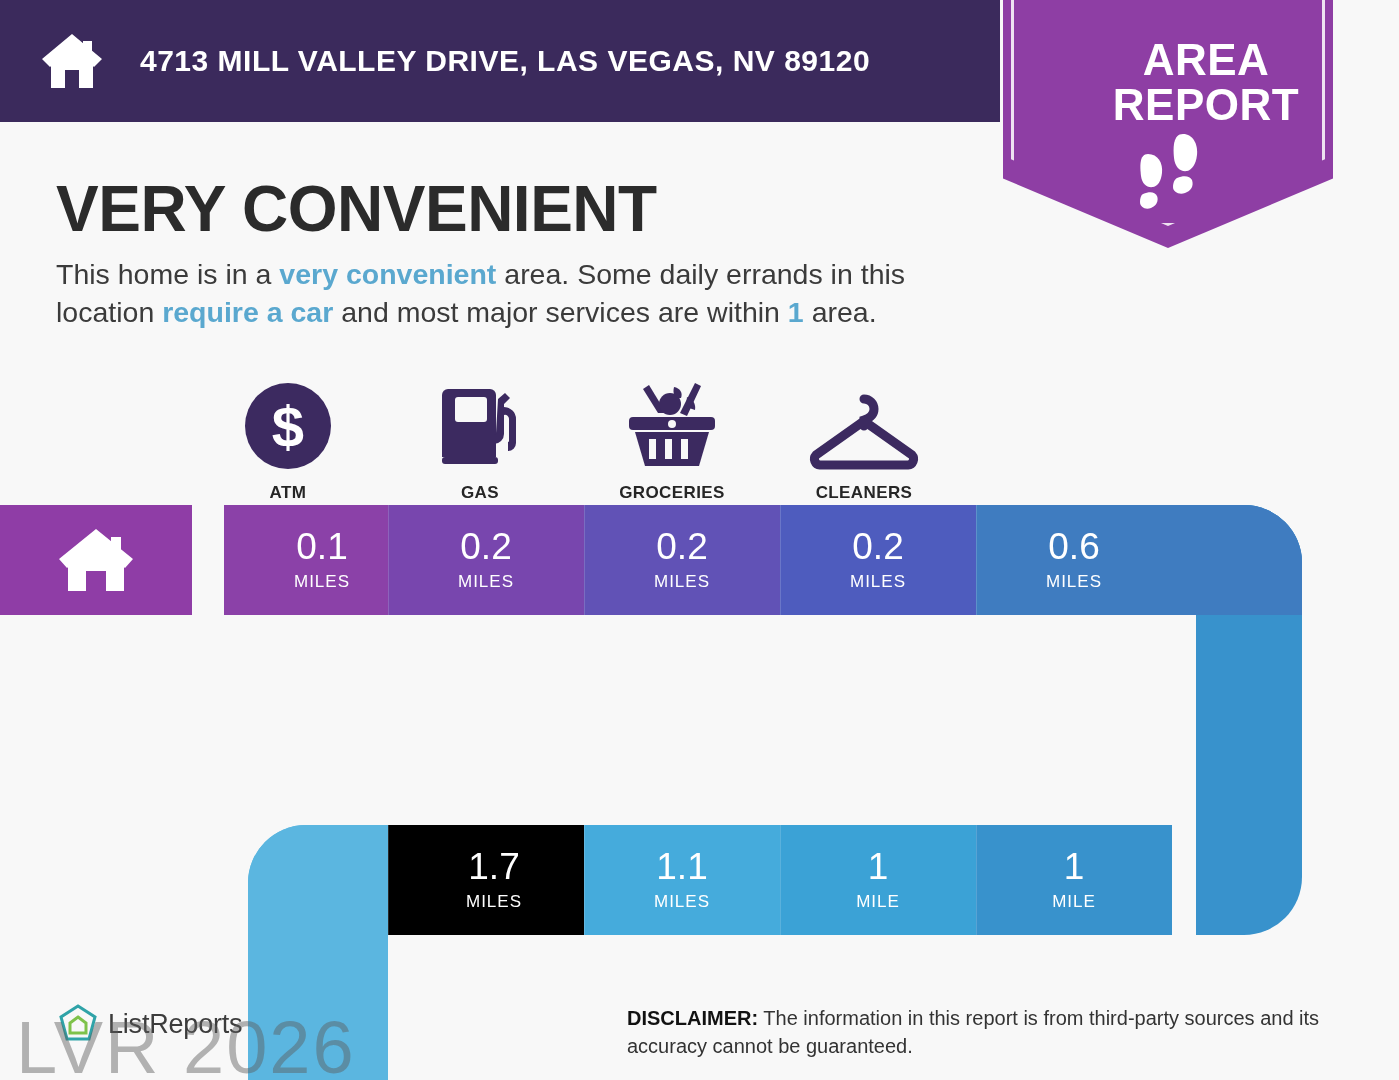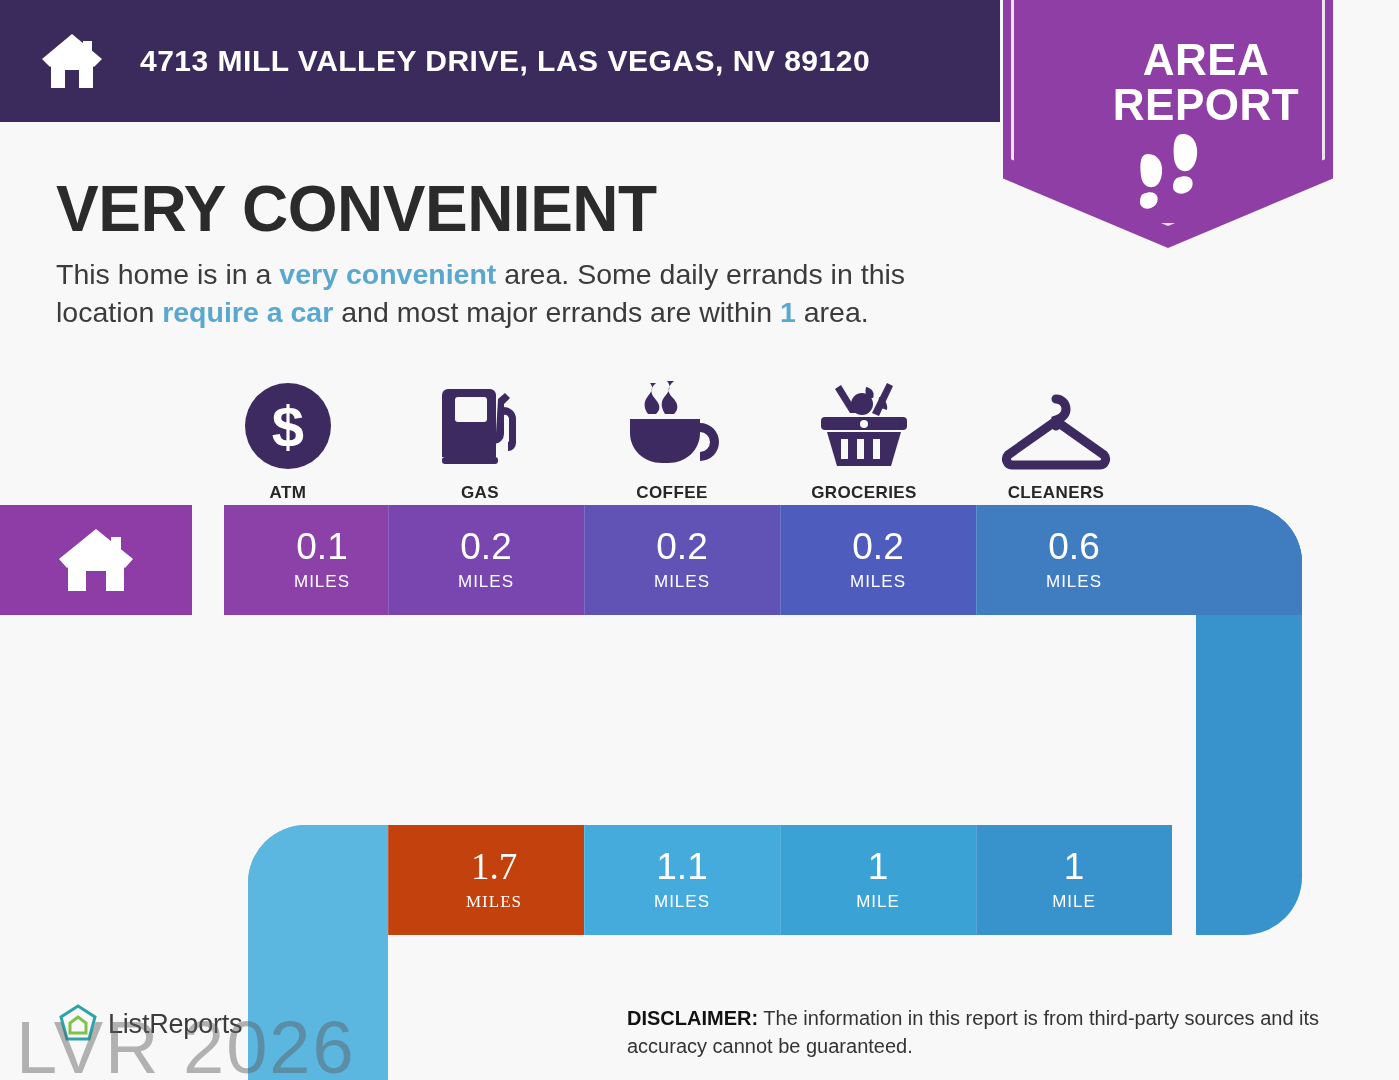--- a/index.html
+++ b/index.html
@@ -124,21 +124,21 @@
           <path d="M22 26 c10 0 15 9 14 19 c-1 8 -4 13 -9 14 c-6 1 -11 -3 -12 -11 c-1 -9 -2 -22 7 -22 Z"></path>
           <path d="M17 66 c7 -3 12 -2 14 2 c2 5 -1 10 -6 12 c-6 2 -11 -1 -11 -6 c0 -4 1 -7 3 -8 Z"></path>
           <path d="M57 6 c10 0 15 10 14 21 c-1 9 -5 15 -10 16 c-7 1 -12 -4 -13 -13 c-1 -10 -1 -24 9 -24 Z"></path>
           <path d="M51 50 c7 -3 13 -2 15 2 c2 6 -1 11 -7 13 c-6 2 -12 -1 -12 -6 c0 -5 2 -8 4 -9 Z"></path>
         </g>
       </svg>
     </div>
   </div>
 
   <div class="headline">VERY CONVENIENT</div>
-  <div class="subtext"><span>This home is in a </span><span class="hl">very convenient</span><span> area. Some daily errands in this location </span><span class="hl">require a car</span><span> and most major errands are within </span><span class="hl">1</span><span> area.</span></div>
+  <div class="subtext"><span>This home is in a </span><span class="hl">very convenient</span><span> area. Some daily errands in this location </span><span class="hl">require a car</span><span> and most major services are within </span><span class="hl">1</span><span> area.</span></div>
 
   <div class="icon-row" id="icon-row-1">
 
     <div class="icon-cell">
       <div class="icon-art">
         <svg width="90" height="90" viewBox="0 0 90 90">
           <circle cx="45" cy="45" r="43" fill="#3c2a60"></circle>
           <text x="45" y="66" font-family="'Liberation Sans',sans-serif" font-size="58" font-weight="bold" fill="#ffffff" text-anchor="middle">$</text>
         </svg>
       </div>
@@ -153,33 +153,20 @@
             <rect x="8" y="78" width="56" height="7" rx="3"></rect>
             <path d="M64 20 l7 -6 l5 5 l-6 6 v30 a10 10 0 0 1 -10 10 h-2 v-9 h2 a2 2 0 0 0 2 -2 Z"></path>
             <path d="M70 28 a12 12 0 0 1 12 12 v24 a8 8 0 0 1 -8 8 v-9 a1 1 0 0 0 1 -1 v-22 a4 4 0 0 0 -5 -4 Z"></path>
           </g>
           <rect x="21" y="18" width="32" height="25" rx="3" fill="#f8f8f8"></rect>
         </svg>
       </div>
       <div class="icon-label">GAS</div>
     </div>
 
-    <div class="icon-cell">
-      <div class="icon-art">
-        <svg width="100" height="92" viewBox="0 0 100 92">
-          <g fill="#3c2a60">
-            <path d="M34 4 c-8 7 -4 12 0 17 c4 5 5 9 0 14 h-8 c-5 -7 -4 -13 0 -18 c4 -5 6 -8 2 -13 Z"></path>
-            <path d="M52 2 c-9 8 -5 13 0 18 c4 5 5 10 0 15 h-9 c-5 -8 -4 -14 1 -19 c4 -5 5 -9 1 -14 Z"></path>
-            <path d="M8 40 h70 v14 c0 17 -14 30 -32 30 h-6 c-18 0 -32 -13 -32 -30 Z"></path>
-            <path d="M78 44 a19 19 0 0 1 0 38 v-9 a10 10 0 0 0 0 -20 Z"></path>
-          </g>
-        </svg>
-      </div>
-      <div class="icon-label">COFFEE</div>
-    </div>
 
     <div class="icon-cell">
       <div class="icon-art">
         <svg width="102" height="92" viewBox="0 0 102 92">
           <g fill="#3c2a60">
             <path d="M22 10 l6 -4 l17 28 h-8 Z"></path>
             <circle cx="49" cy="25" r="11"></circle>
             <path d="M53 8 c6 1 9 6 7 11 c-5 1 -9 -3 -7 -11 Z"></path>
             <path d="M74 4 l6 3 l-14 30 l-7 -3 Z"></path>
             <path d="M66 18 c6 2 9 7 8 13 l-9 -3 Z"></path>
@@ -307,21 +294,21 @@
           </div>
         </div>
         <div style="position: absolute; left: 976px; top: 0px; width: 1px; height: 100%; background: rgba(255, 255, 255, 0.16);"></div>
         <div class="seg" style="left: 1172px; width: 130px; background: rgb(63, 124, 192); border-top-right-radius: 58px;"></div>
       </div>
       <div style="position: absolute; left: 1196px; top: 0px; width: 106px; height: 430px; background: rgb(56, 146, 204); border-top-right-radius: 58px; border-bottom-right-radius: 58px;"></div>
       <div style="position: absolute; left: 1196px; top: 0px; width: 106px; height: 110px; background: rgb(63, 124, 192); border-top-right-radius: 58px;"></div>
       <div style="position: absolute; left: 0px; top: 110px; width: 1196px; height: 210px; background: rgb(248, 248, 248); border-top-right-radius: 58px; border-bottom-right-radius: 58px;"></div>
       <div class="row-band" style="left: 248px; top: 320px; width: 1054px; height: 110px;">
         <div class="seg" style="left: 0px; width: 140px; background: rgb(91, 182, 224); border-top-left-radius: 58px;"></div>
-        <div class="seg" style="left: 140px; width: 212px; background: #c2410c; font-family: Liberation Serif, serif;">
+        <div class="seg" style="left: 140px; width: 212px; background: #000000;">
           <div class="seg-label">
             <div class="seg-num">1.7</div>
             <div class="seg-unit">MILES</div>
           </div>
         </div>
         <div style="position: absolute; left: 140px; top: 0px; width: 1px; height: 100%; background: rgba(255, 255, 255, 0.16);"></div>
         <div class="seg" style="left: 336px; width: 196px; background: rgb(69, 171, 220);">
           <div class="seg-label">
             <div class="seg-num">1.1</div>
             <div class="seg-unit">MILES</div>

